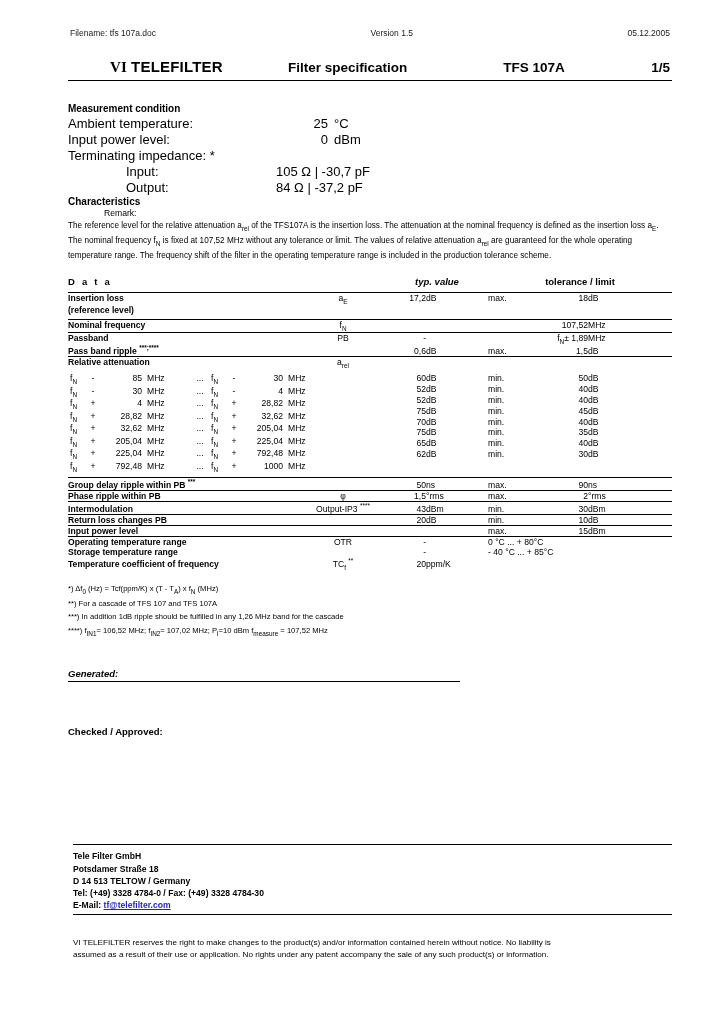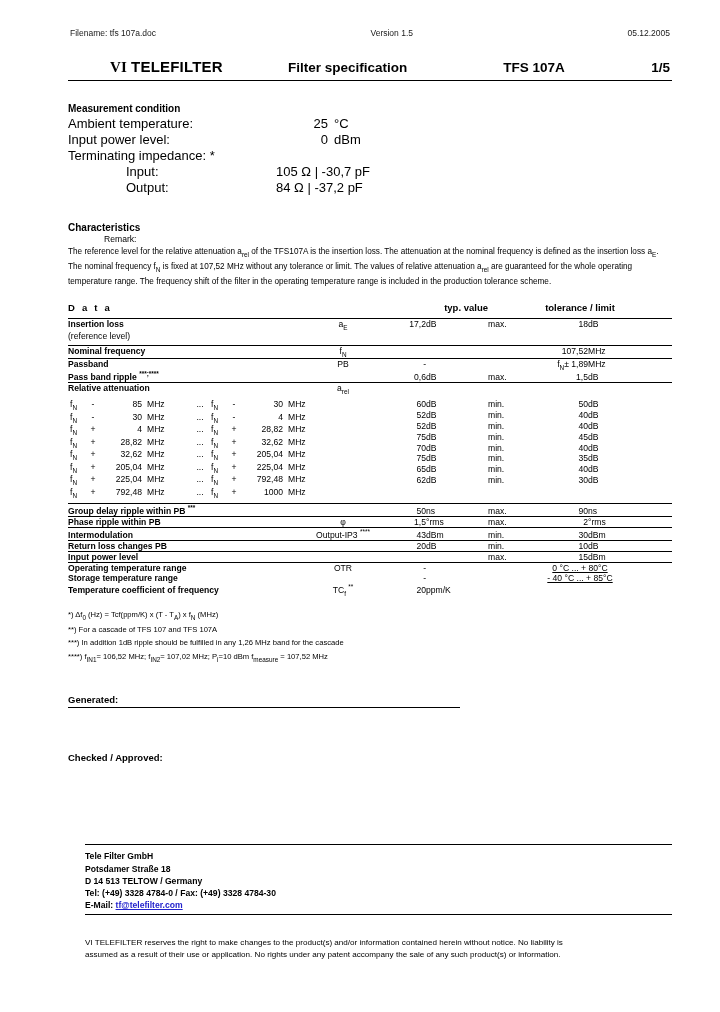--- a/index.html
+++ b/index.html
@@ -32,42 +32,42 @@
   
   .sec-h{font-size:10px;font-weight:bold;margin:0;}
   .mc{margin-top:22px;}
   .mc table{border-collapse:collapse;font-size:13px;margin-top:1px;}
   .mc td{padding:0.6px 0;vertical-align:baseline;white-space:nowrap;}
   .mc .lbl{width:150px;}
   .mc .ind{padding-left:58px;}
   .mc .num{width:52px;text-align:right;padding-right:6px;}
   .mc .unit{text-align:left;}
 
-  .ch{margin-top:26px;}
+  .ch{}
   .rem-lbl{font-size:8.6px;margin-top:1px;padding-left:36px;}
   .rem{font-size:8.2px;line-height:1.62;margin-top:1px;text-align:left;}
   .rem sub{font-size:6.4px;}
 
   
   .dt{width:100%;border-collapse:collapse;margin-top:14px;font-size:8.6px;}
   .dt td,.dt th{padding:0;vertical-align:baseline;}
   .thead td{font-size:9.5px;font-weight:bold;padding-bottom:5px;}
   .thead .t-data{letter-spacing:2.2px;}
-  .thead .t-typ{text-align:right;}
+  .thead .t-typ{text-align:center;font-style:italic;}
   .thead .t-tol{text-align:center;}
   .bt td{border-top:1.3px solid #000;}
   .c-name{width:232px;font-weight:bold;padding-left:2px;}
-  .c-name.sub{font-weight:normal;}
+  .c-name.sub{font-weight:bold;}
   .c-sym{width:86px;text-align:center;}
   .c-typ{width:40px;text-align:right;padding-right:7px;}
   .c-typu{width:62px;text-align:left;}
   .c-mm{width:58px;text-align:left;padding-left:12px;}
   .c-lim{width:42px;text-align:right;padding-right:7px;}
   .c-limu{text-align:left;}
-  .c-span{text-align:center;text-decoration:underline;}
+  .c-span{}
   .cell-pad{padding-top:4px;padding-bottom:4px;}
   sub{font-size:6.4px;}
   sup{font-size:6.4px;}
 
   
   .fr{border-collapse:collapse;font-size:8.6px;margin-left:2px;}
   .fr td{padding:0.4px 0;white-space:nowrap;vertical-align:baseline;}
   .fr .fn{width:16px;}
   .fr .sg{width:14px;text-align:center;}
   .fr .vv{width:42px;text-align:right;padding-right:5px;}
@@ -75,25 +75,25 @@
   .fr .dots{width:22px;text-align:center;}
   .att{border-collapse:collapse;font-size:8.6px;}
   .att td{padding:0.4px 0;vertical-align:baseline;}
 
   
   .fn-block{margin-top:12px;font-size:7.6px;line-height:1.75;}
   .fn-block div{white-space:nowrap;}
 
   
   .sign1{margin-top:30px;font-size:9.5px;font-weight:bold;
-    border-bottom:1.3px solid #000;width:392px;padding-bottom:2px;}
+    border-bottom:1.3px solid #000;width:392px;padding-bottom:2px;font-style:italic;}
   .sign2{margin-top:44px;font-size:9.5px;font-weight:bold;}
 
   
-  .foot{position:absolute;left:17px;right:0;bottom:26px;}
+  .foot{position:absolute;left:5px;right:0;bottom:26px;}
   .foot-rule{border-top:1.3px solid #000;margin-bottom:5px;}
   .addr{font-size:8.6px;font-weight:bold;line-height:1.42;}
   .addr .mail a,.addr .mail span.lnk{color:#2222cc;text-decoration:underline;font-weight:bold;}
   .disc-rule{border-top:1px solid #000;margin-top:3px;margin-bottom:2px;}
   .disc{font-size:8.1px;line-height:1.4;margin-top:22px;}
 </style>
 </head>
 <body>
 
 <div class="page">

